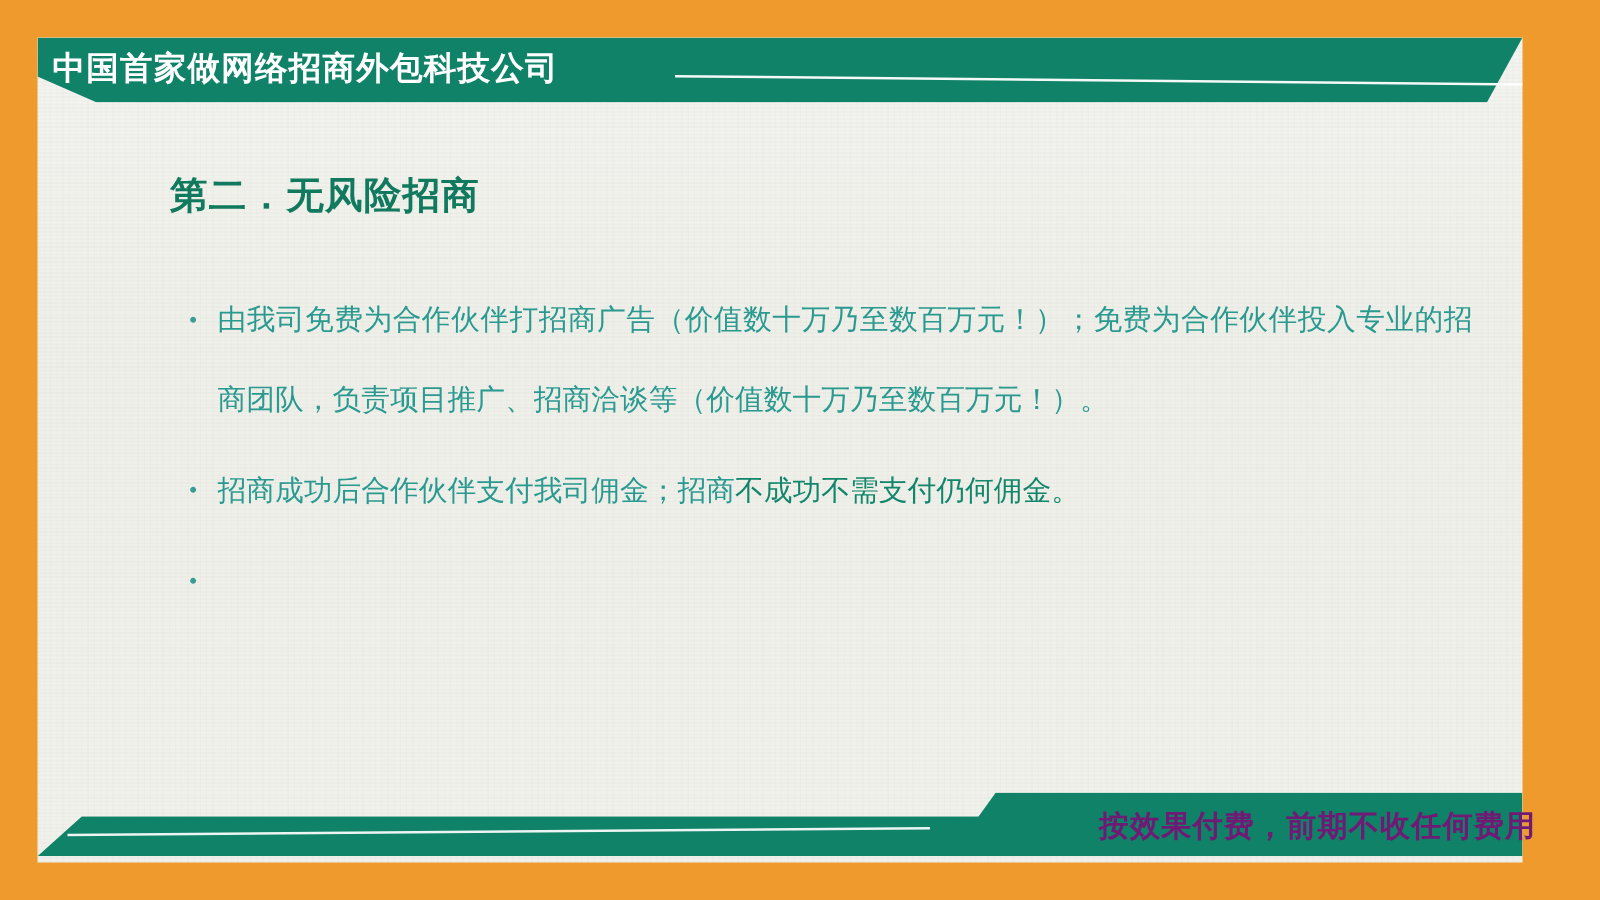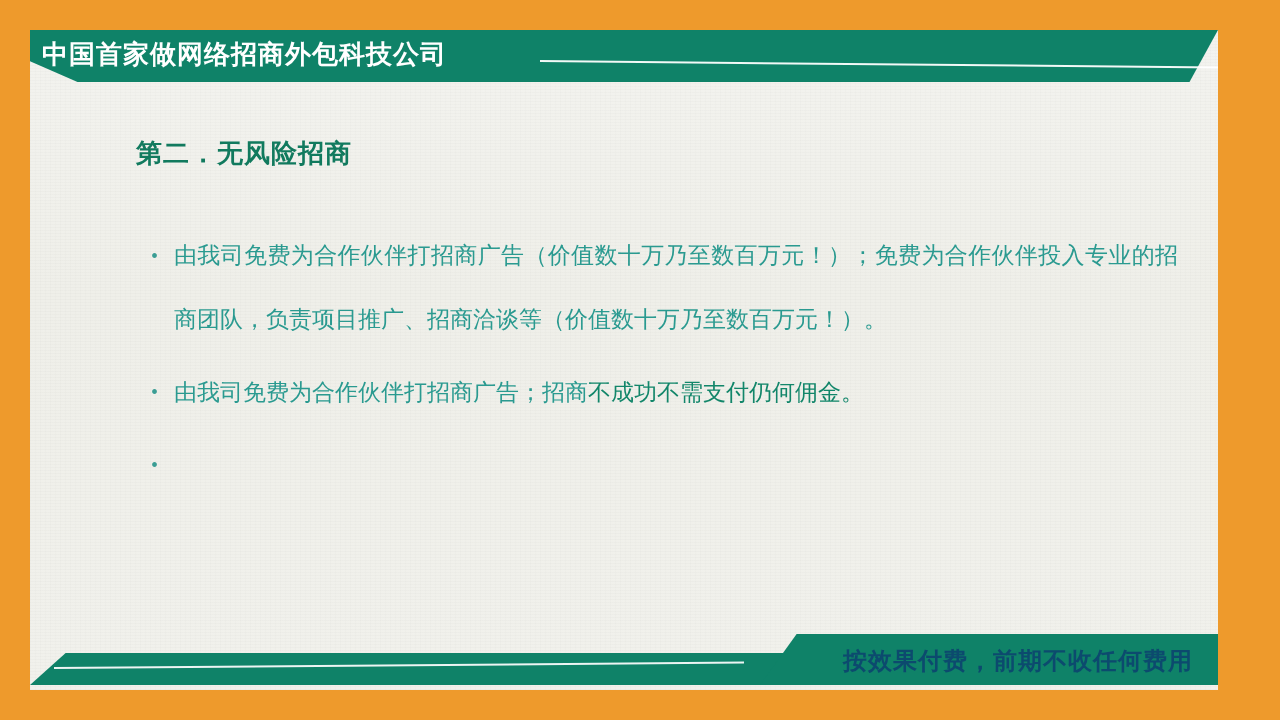--- a/index.html
+++ b/index.html
@@ -75,21 +75,21 @@
     letter-spacing: 1px;
     font-family: "Liberation Sans", "DejaVu Sans", sans-serif;
     white-space: nowrap;
   }
 
   
   .section-title {
     position: absolute;
     left: 136px;
     top: 136px;
-    font-size: 26px;
+    font-size: 30px;
     font-weight: bold;
     color: #117a5e;
     letter-spacing: 1px;
     font-family: "Liberation Sans", "DejaVu Sans", sans-serif;
     white-space: nowrap;
   }
 
   .bullets {
     position: absolute;
     left: 148px;
@@ -151,25 +151,25 @@
     top: 667px;
     width: 690px;
     height: 2px;
     background: #ffffff;
     transform: rotate(-0.45deg);
     transform-origin: left center;
     opacity: 0.92;
   }
   .footer-text {
     position: absolute;
-    left: 843px;
+    left: 879px;
     top: 645px;
     font-size: 24px;
     font-weight: bold;
-    color: #0c4a6e;
+    color: #701a75;
     letter-spacing: 1px;
     font-family: "Liberation Sans", "DejaVu Sans", sans-serif;
     white-space: nowrap;
   }
 </style>
 </head>
 <body>
 
 <div class="slide">
 
@@ -183,21 +183,21 @@
 
   <div class="bullets">
 
     <div class="bullet">
       <span class="dot">•</span>
       <span class="txt">由我司免费为合作伙伴打招商广告（价值数十万乃至数百万元！）；免费为合作伙伴投入专业的招商团队，负责项目推广、招商洽谈等（价值数十万乃至数百万元！）。</span>
     </div>
 
     <div class="bullet">
       <span class="dot">•</span>
-      <span class="txt">由我司免费为合作伙伴打招商广告；招商</span><span class="strong">不成功不需支付仍何佣金。</span>
+      <span class="txt">招商成功后合作伙伴支付我司佣金；招商</span><span class="strong">不成功不需支付仍何佣金。</span>
     </div>
 
     <div class="bullet">
       <span class="dot">•</span>
     </div>
 
   </div>
 
   <div class="footer-low"></div>
   <div class="footer-high"></div>

